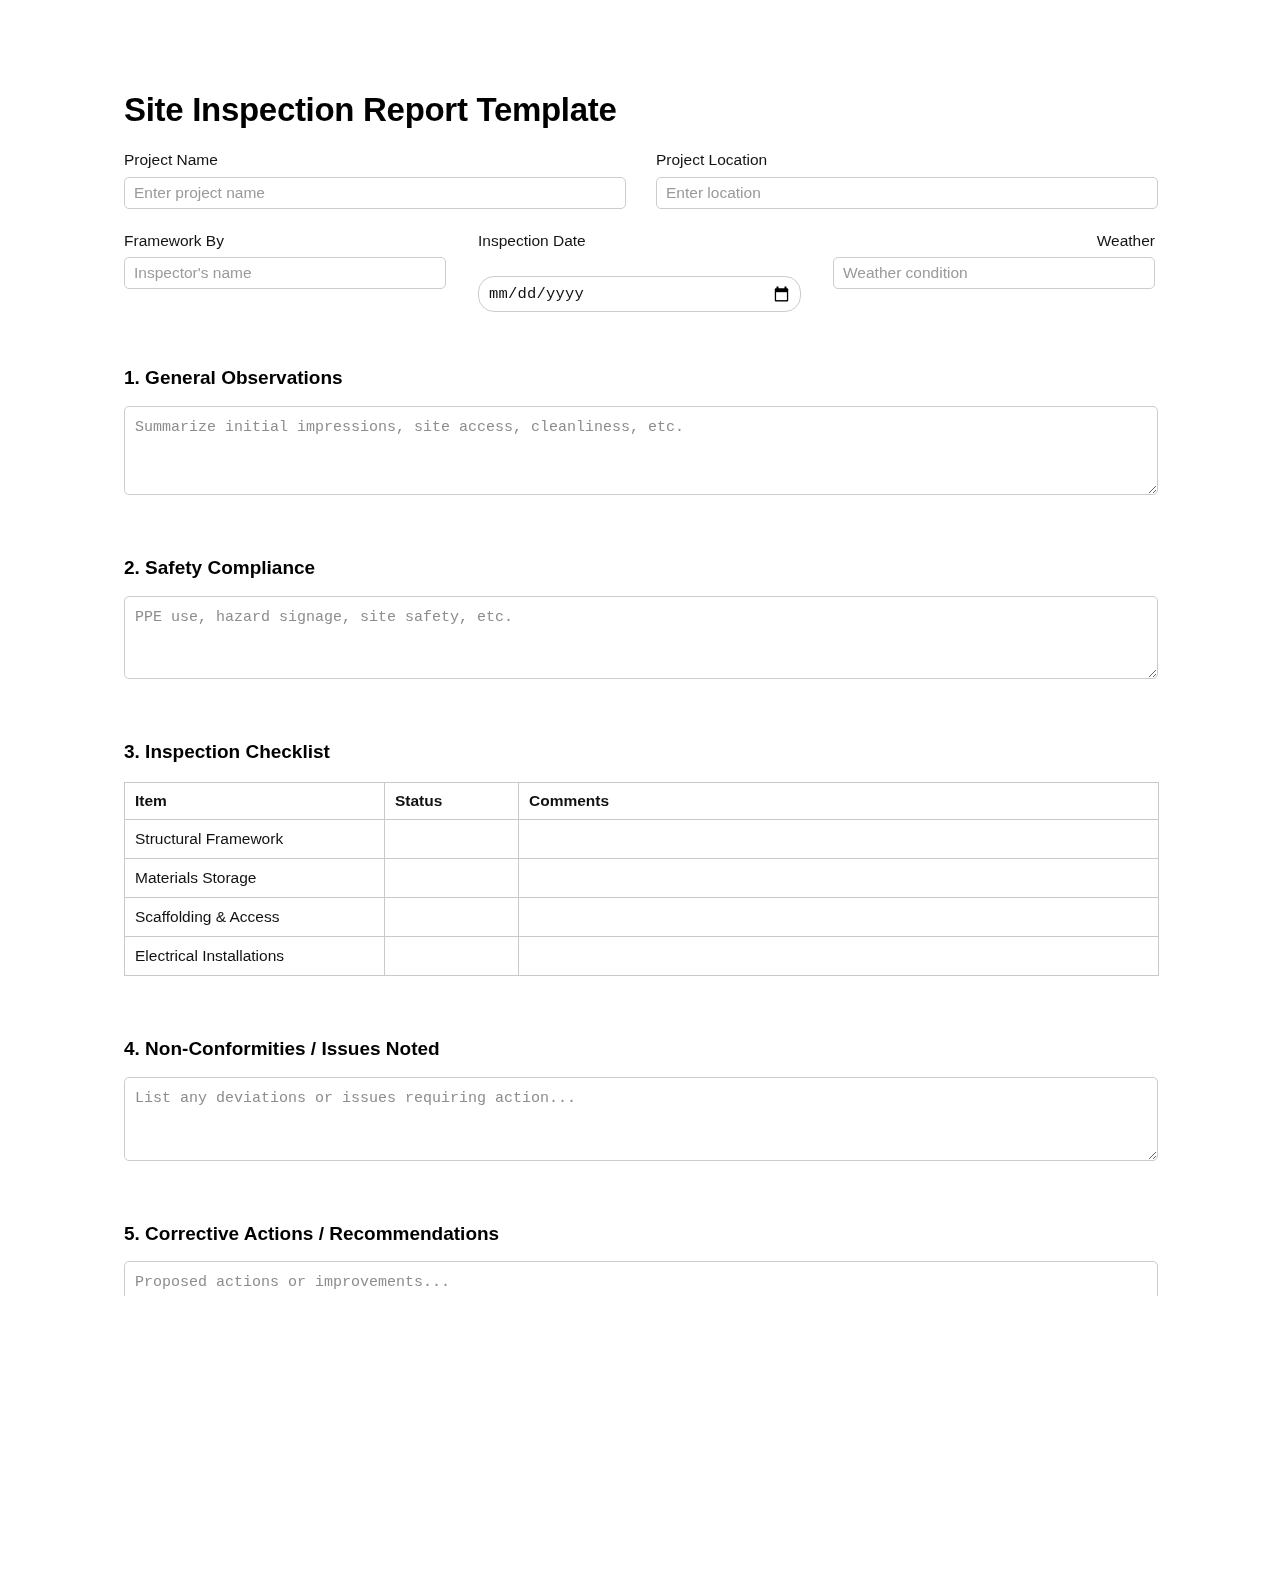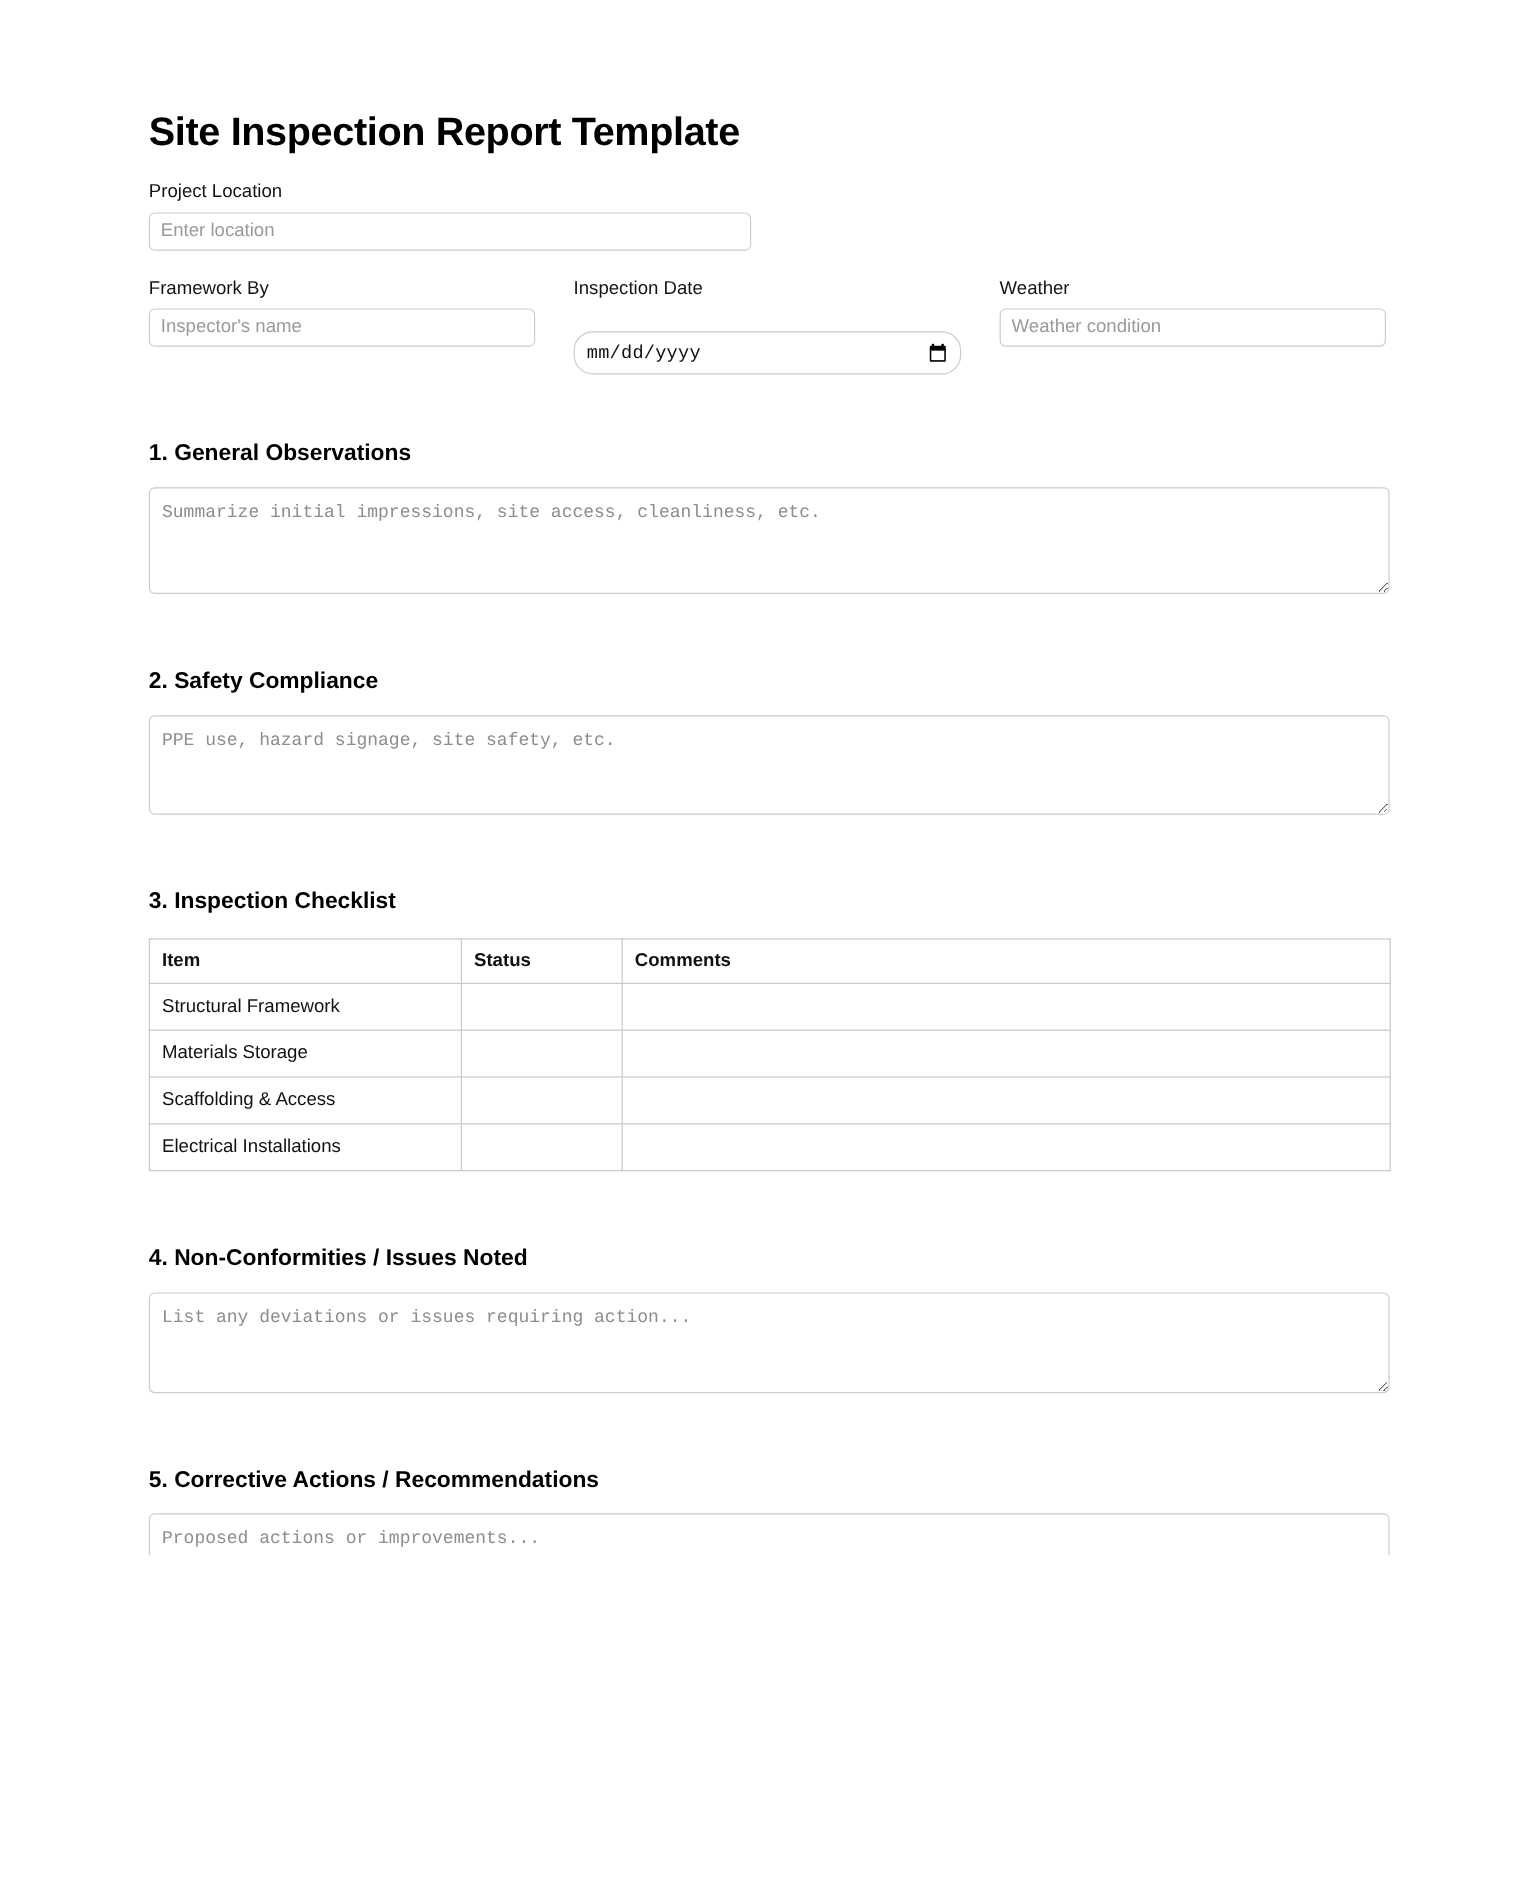--- a/index.html
+++ b/index.html
@@ -55,21 +55,21 @@
     gap: 32px;
     margin-top: 23px;
   }
   .field {
     display: flex;
     flex-direction: column;
   }
   .f-half { width: 502px; }
   .f-third-a { width: 322px; }
   .f-third-b { width: 323px; gap: 19px; }
-  .f-third-c { width: 322px; }
+  .f-third-c { width: 322px; align-items: flex-end; }
 
   input.text-input {
     box-sizing: border-box;
     width: 100%;
     height: 32px;
     border: 1px solid #cccccc;
     border-radius: 5px;
     padding: 0 9px;
     font-family: "Liberation Sans", sans-serif;
     font-size: 15.5px;
@@ -188,20 +188,24 @@
 </style>
 </head>
 <body>
 
 <div class="page">
   <div class="content">
 
     <h1 class="doc-title">Site Inspection Report Template</h1>
 
     <div class="row">
+      <div class="field f-half">
+        <label class="field-label">Project Name</label>
+        <input class="text-input" type="text" placeholder="Enter project name" style="">
+      </div>
       <div class="field f-half">
         <label class="field-label">Project Location</label>
         <input class="text-input" type="text" placeholder="Enter location" style="">
       </div>
     </div>
 
     <div class="row2">
       <div class="field f-third-a">
         <label class="field-label">Framework By</label>
         <input class="text-input" type="text" placeholder="Inspector's name" style="">

